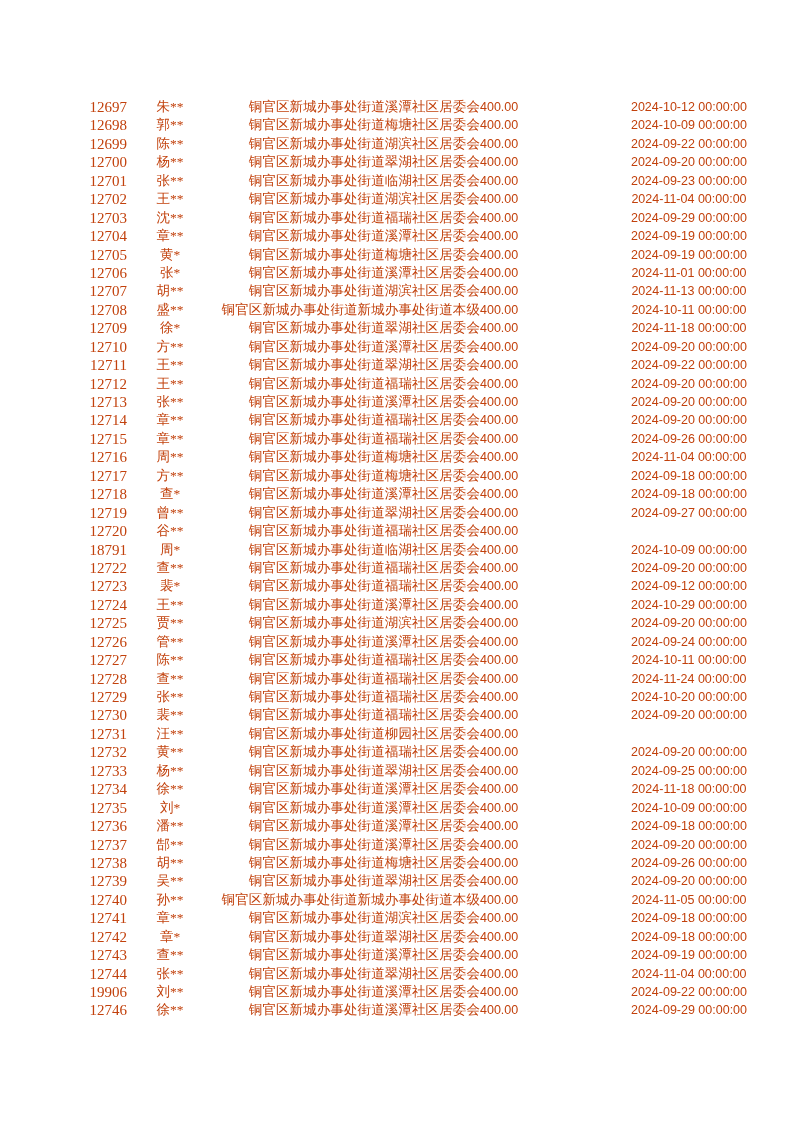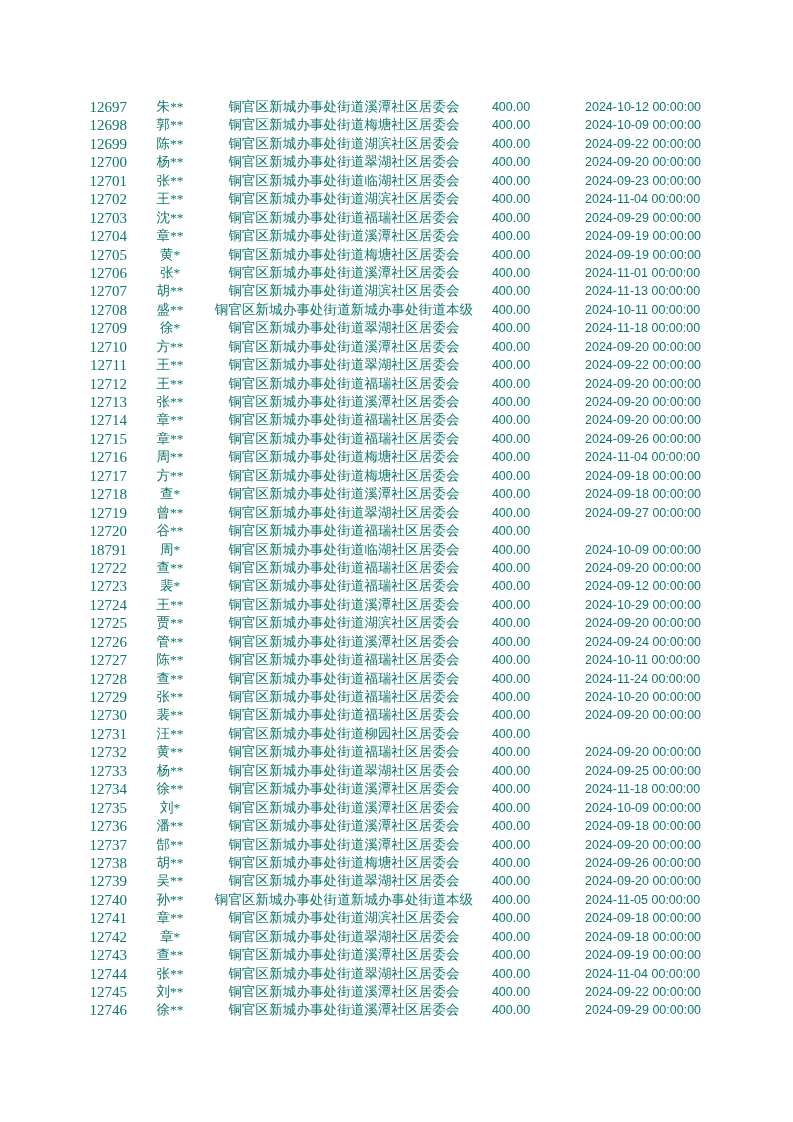--- a/index.html
+++ b/index.html
@@ -1,21 +1,21 @@
 <!DOCTYPE html>
 <html><head>
 <meta charset="utf-8">
 <style>
   html, body { margin: 0; padding: 0; background: #ffffff; }
   .page {
     position: relative;
     width: 793px;
     height: 1122px;
     background: #ffffff;
-    color: #0f766e;
+    color: #c2410c;
     overflow: hidden;
   }
   .records-table {
     position: absolute;
     top: 98px;
     left: 0;
     width: 793px;
   }
   .row {
     display: grid;
@@ -30,32 +30,32 @@
     padding-right: 5px;
     font-family: "Liberation Serif", serif;
     font-size: 15px;
   }
   .c-name {
     text-align: center;
     font-family: "Liberation Serif", serif;
     font-size: 13.5px;
   }
   .c-org {
-    text-align: center;
+    text-align: right;
     font-family: "Liberation Serif", serif;
     font-size: 13.5px;
     letter-spacing: 0.1px;
   }
   .c-amount {
-    text-align: center;
+    text-align: left;
     font-family: "Liberation Sans", sans-serif;
     font-size: 12.5px;
   }
   .c-date {
-    text-align: left;
+    text-align: center;
     padding-left: 43px;
     font-family: "Liberation Sans", sans-serif;
     font-size: 12.5px;
   }
 </style>
 </head>
 <body>
 
 <div class="page">
   <div class="records-table">
@@ -435,21 +435,21 @@
 
   <div class="row">
     <span class="cell c-id">12744</span>
     <span class="cell c-name">张**</span>
     <span class="cell c-org">铜官区新城办事处街道翠湖社区居委会</span>
     <span class="cell c-amount">400.00</span>
     <span class="cell c-date">2024-11-04 00:00:00</span>
   </div>
 
   <div class="row">
-    <span class="cell c-id">12745</span>
+    <span class="cell c-id">19906</span>
     <span class="cell c-name">刘**</span>
     <span class="cell c-org">铜官区新城办事处街道溪潭社区居委会</span>
     <span class="cell c-amount">400.00</span>
     <span class="cell c-date">2024-09-22 00:00:00</span>
   </div>
 
   <div class="row">
     <span class="cell c-id">12746</span>
     <span class="cell c-name">徐**</span>
     <span class="cell c-org">铜官区新城办事处街道溪潭社区居委会</span>

